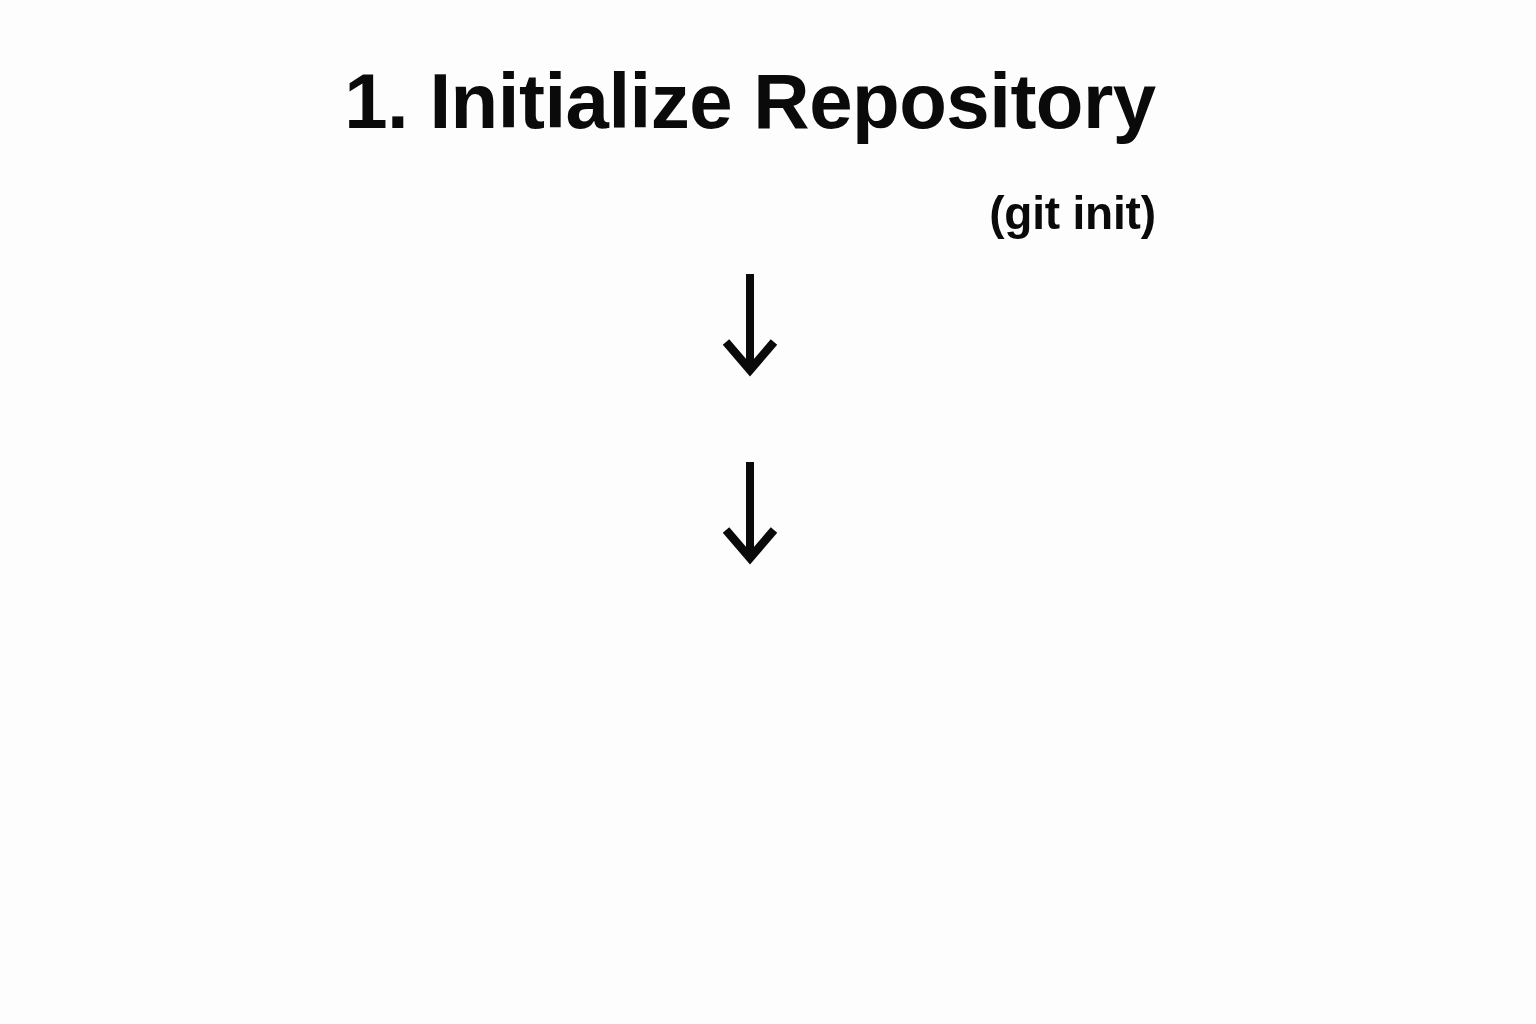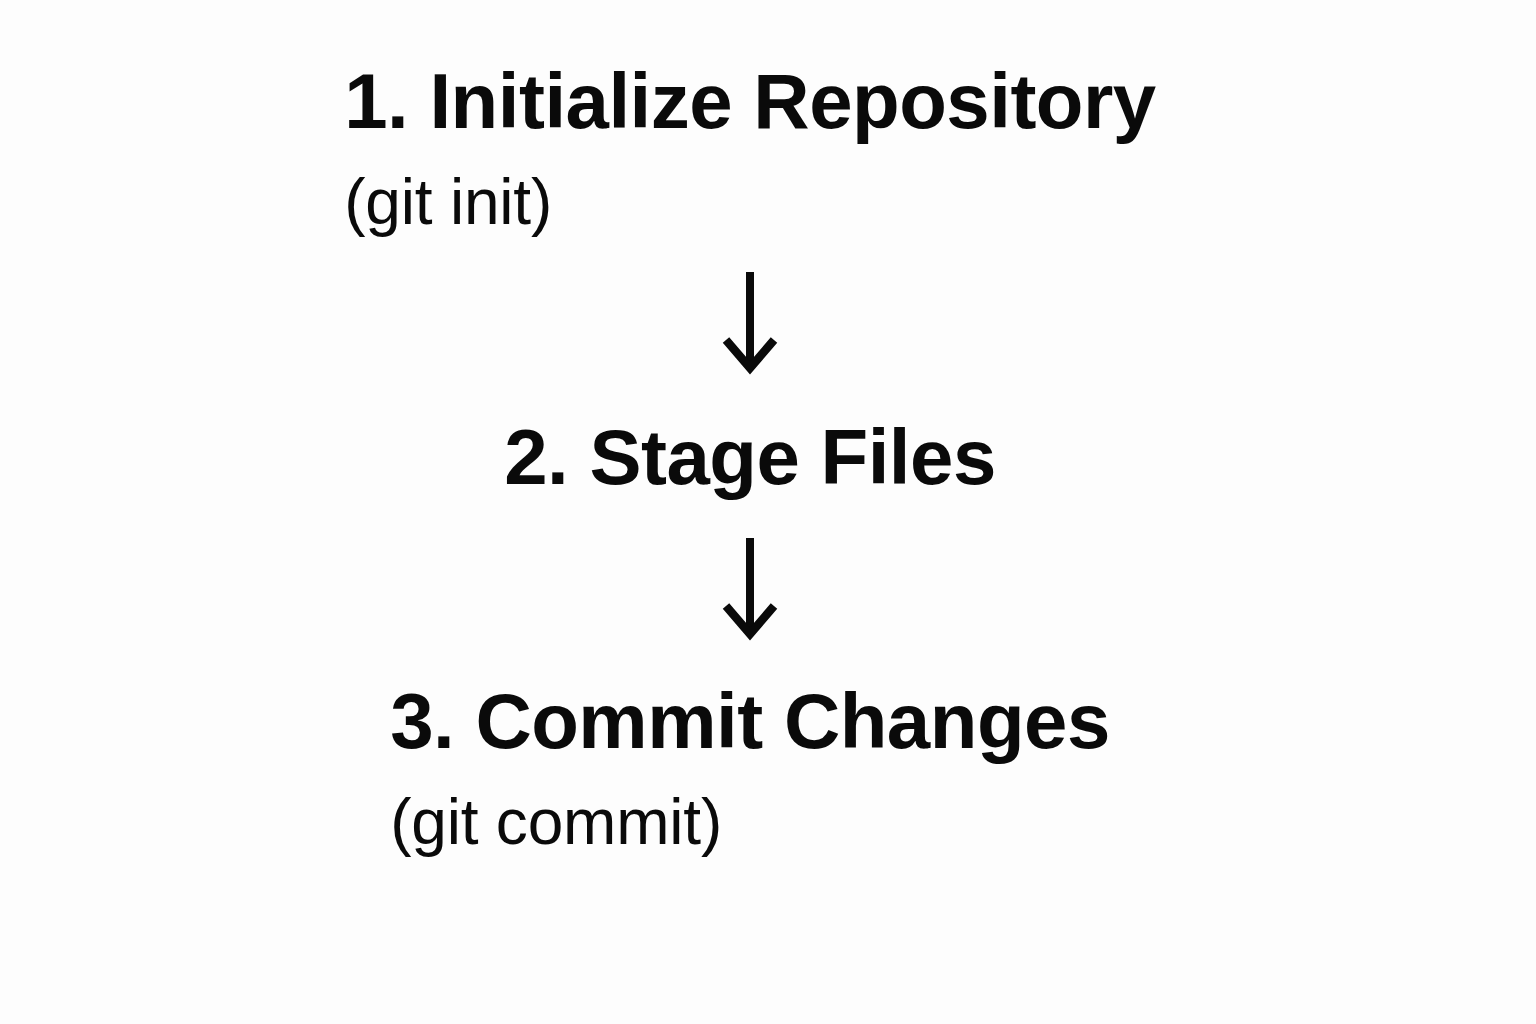--- a/index.html
+++ b/index.html
@@ -33,38 +33,39 @@
     display: flex;
     flex-direction: column;
     align-items: center;
     
     margin-left: -36px;
   }
 
   .step {
     display: flex;
     flex-direction: column;
-    align-items: flex-start;
+    align-items: flex-end;
     text-align: center;
+    gap: 20px;
   }
 
   .step-title {
     font-family: "Liberation Sans", sans-serif;
     font-weight: 700;
     font-size: 78px;
     line-height: 1.0;
     color: #0a0a0a;
     letter-spacing: -0.5px;
     white-space: nowrap;
   }
 
   .step-command {
     font-family: "Liberation Sans", sans-serif;
-    font-weight: 400;
-    font-size: 64px;
+    font-weight: 700;
+    font-size: 46px;
     line-height: 1.0;
     color: #0a0a0a;
     letter-spacing: -0.2px;
     white-space: nowrap;
     margin-top: 30px;
   }
 
   .arrow-connector {
     display: block;
     width: 60px;
@@ -109,33 +110,28 @@
     <div class="arrow-connector">
       <svg viewBox="0 0 60 104" xmlns="http://www.w3.org/2000/svg" aria-hidden="true">
         <line x1="30" y1="2" x2="30" y2="99" stroke-width="8"></line>
         <path d="M 6 70 L 30 98 L 54 70" stroke-width="8.5" stroke-linecap="butt" stroke-linejoin="miter"></path>
       </svg>
     </div>
 
     <div class="gap-b"></div>
 
     <div class="step">
-      <div class="step-title">2. Stage Files</div>
     </div>
 
     <div class="gap-c"></div>
 
     <div class="arrow-connector">
       <svg viewBox="0 0 60 104" xmlns="http://www.w3.org/2000/svg" aria-hidden="true">
         <line x1="30" y1="2" x2="30" y2="99" stroke-width="8"></line>
         <path d="M 6 70 L 30 98 L 54 70" stroke-width="8.5" stroke-linecap="butt" stroke-linejoin="miter"></path>
       </svg>
     </div>
 
     <div class="gap-d"></div>
 
-    <div class="step">
-      <div class="step-title">3. Commit Changes</div>
-      <div class="step-command">(git commit)</div>
-    </div>
 
   </div>
 </div>
 
 </body></html>

